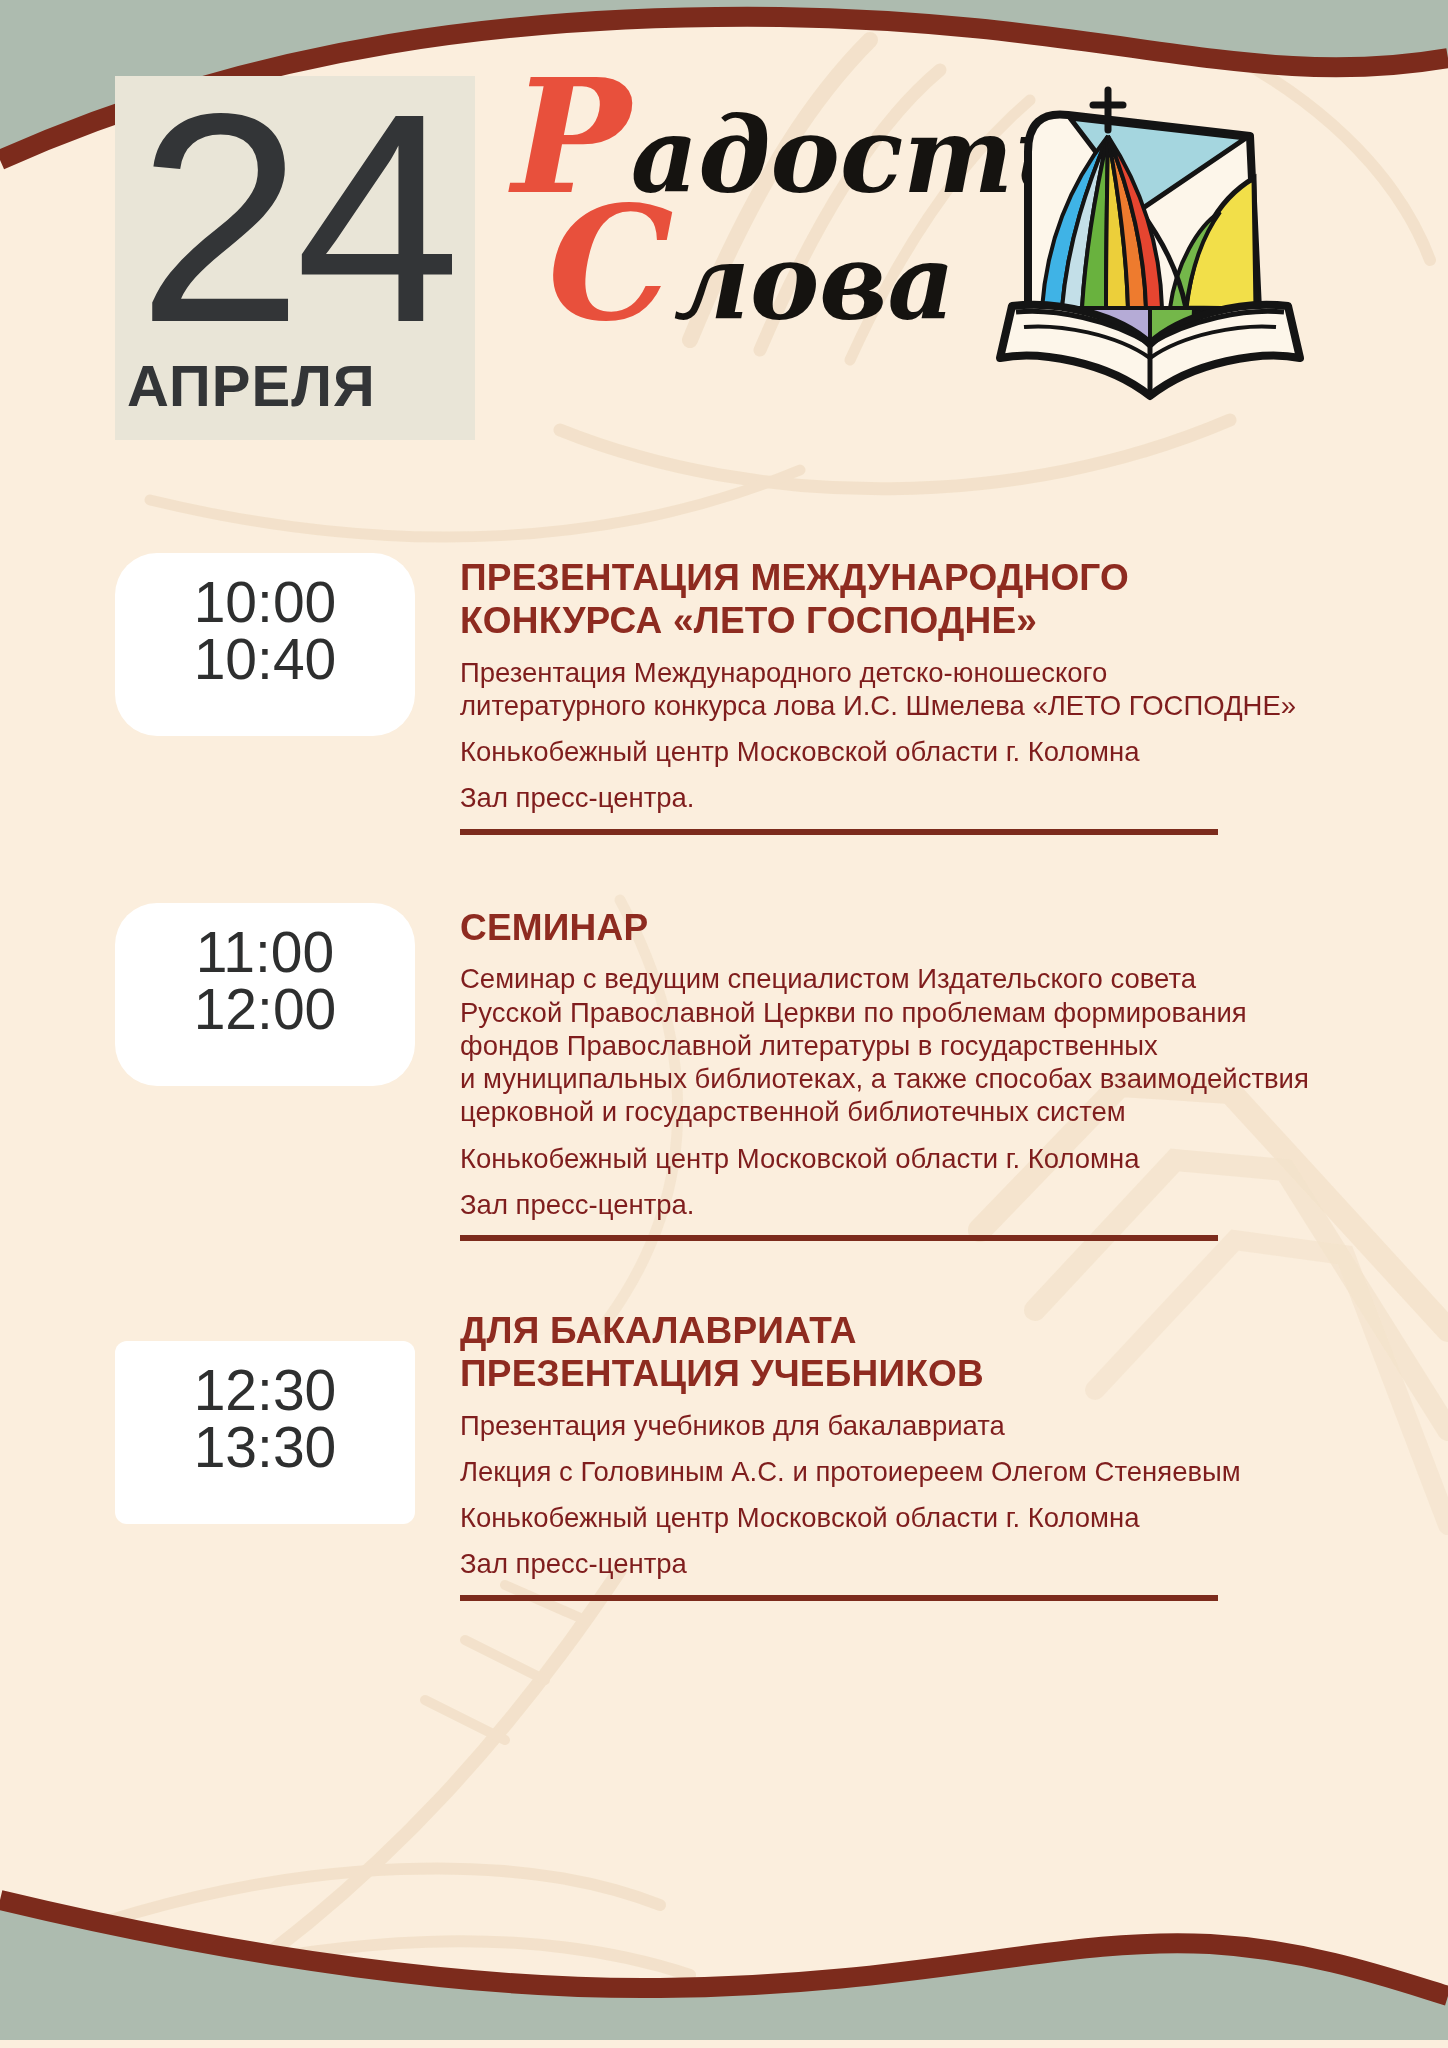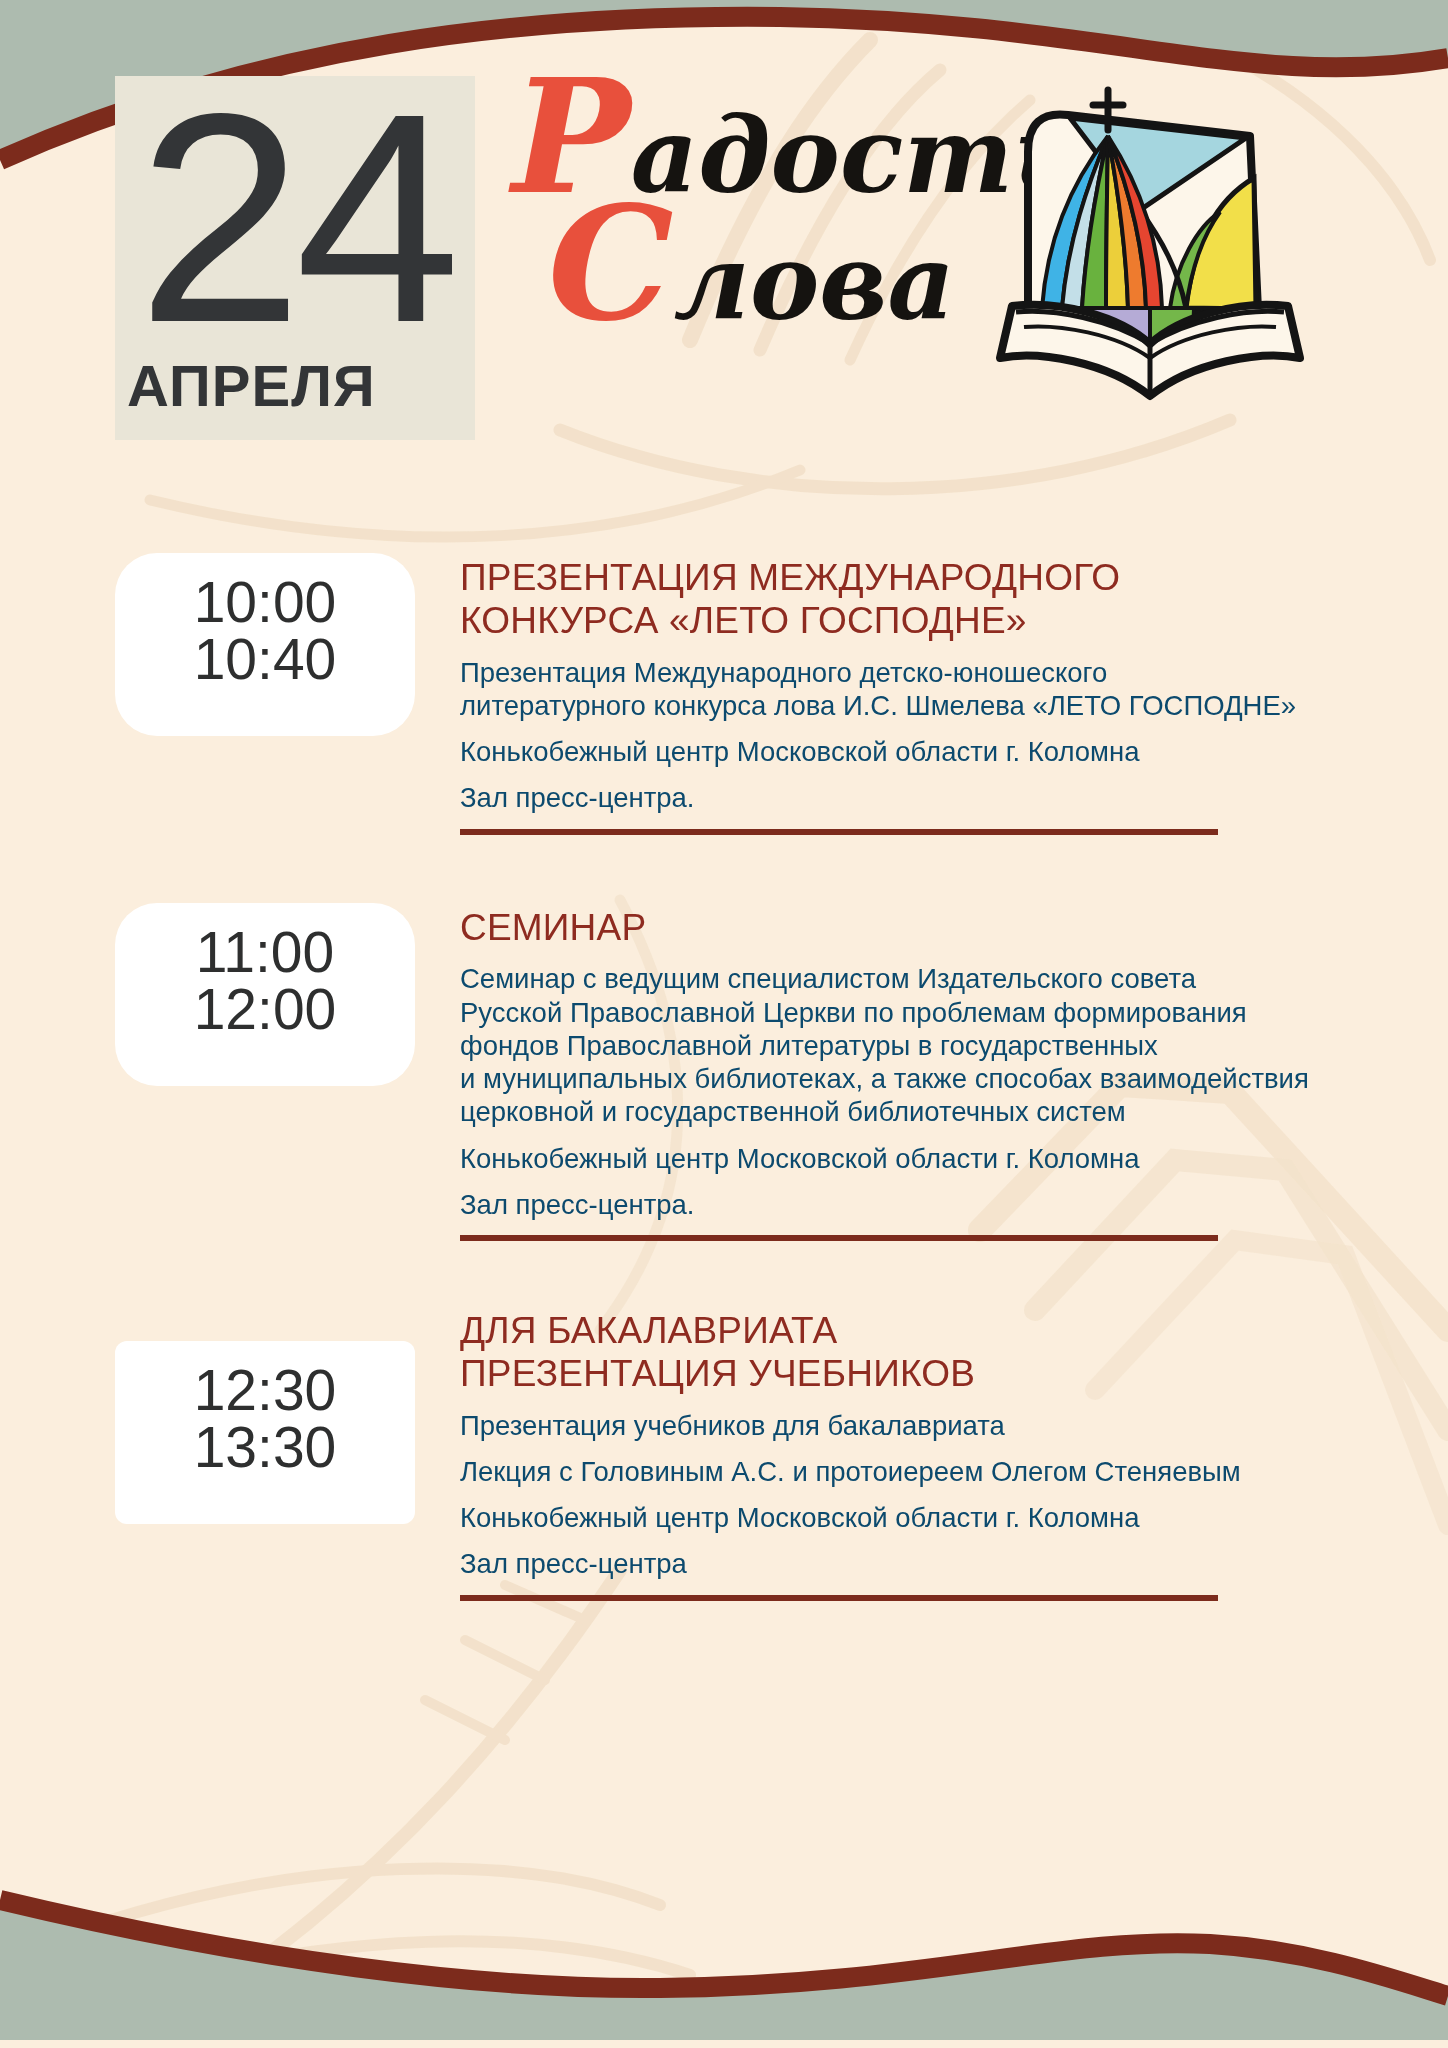--- a/index.html
+++ b/index.html
@@ -37,23 +37,23 @@
   .e1{top:553px}.e2{top:903px}.e3{top:1306px}
   .chip{
     width:300px;min-width:300px;height:183px;background:#ffffff;border-radius:42px;
     text-align:center;padding-top:21px;box-sizing:border-box;
     font-size:57px;color:#2e2f2f;
   }
   .chip .t{display:block;line-height:1;}
   .chip .bar{width:64px;height:7px;background:#2e2f2f;margin:10px auto;}
   .e3 .chip{margin-top:35px;border-radius:12px;}
   .content{width:892px;padding-top:3px;}
-  .title{font-size:37px;font-weight:400;color:#8e2b20;line-height:1.17;margin:0 0 13px 0;letter-spacing:.2px;}
+  .title{font-size:37px;font-weight:700;color:#8e2b20;line-height:1.17;margin:0 0 13px 0;letter-spacing:.2px;}
   .title span{display:block;}
-  p.para{margin:0 0 13px 0;font-size:27.5px;color:#0c4a6e;line-height:1.21;}
+  p.para{margin:0 0 13px 0;font-size:27.5px;color:#7f1d1d;line-height:1.21;}
   p.para span{display:block;}
   .rule{width:758px;height:6px;background:#7c2b1c;margin-top:14px;}
 </style>
 </head>
 <body>
 
 <div class="poster">
 
   <svg class="layer" width="1448" height="2048" viewBox="0 0 1448 2048">
     <g fill="none" stroke="#edd8bc" stroke-linecap="round" opacity="0.55">

